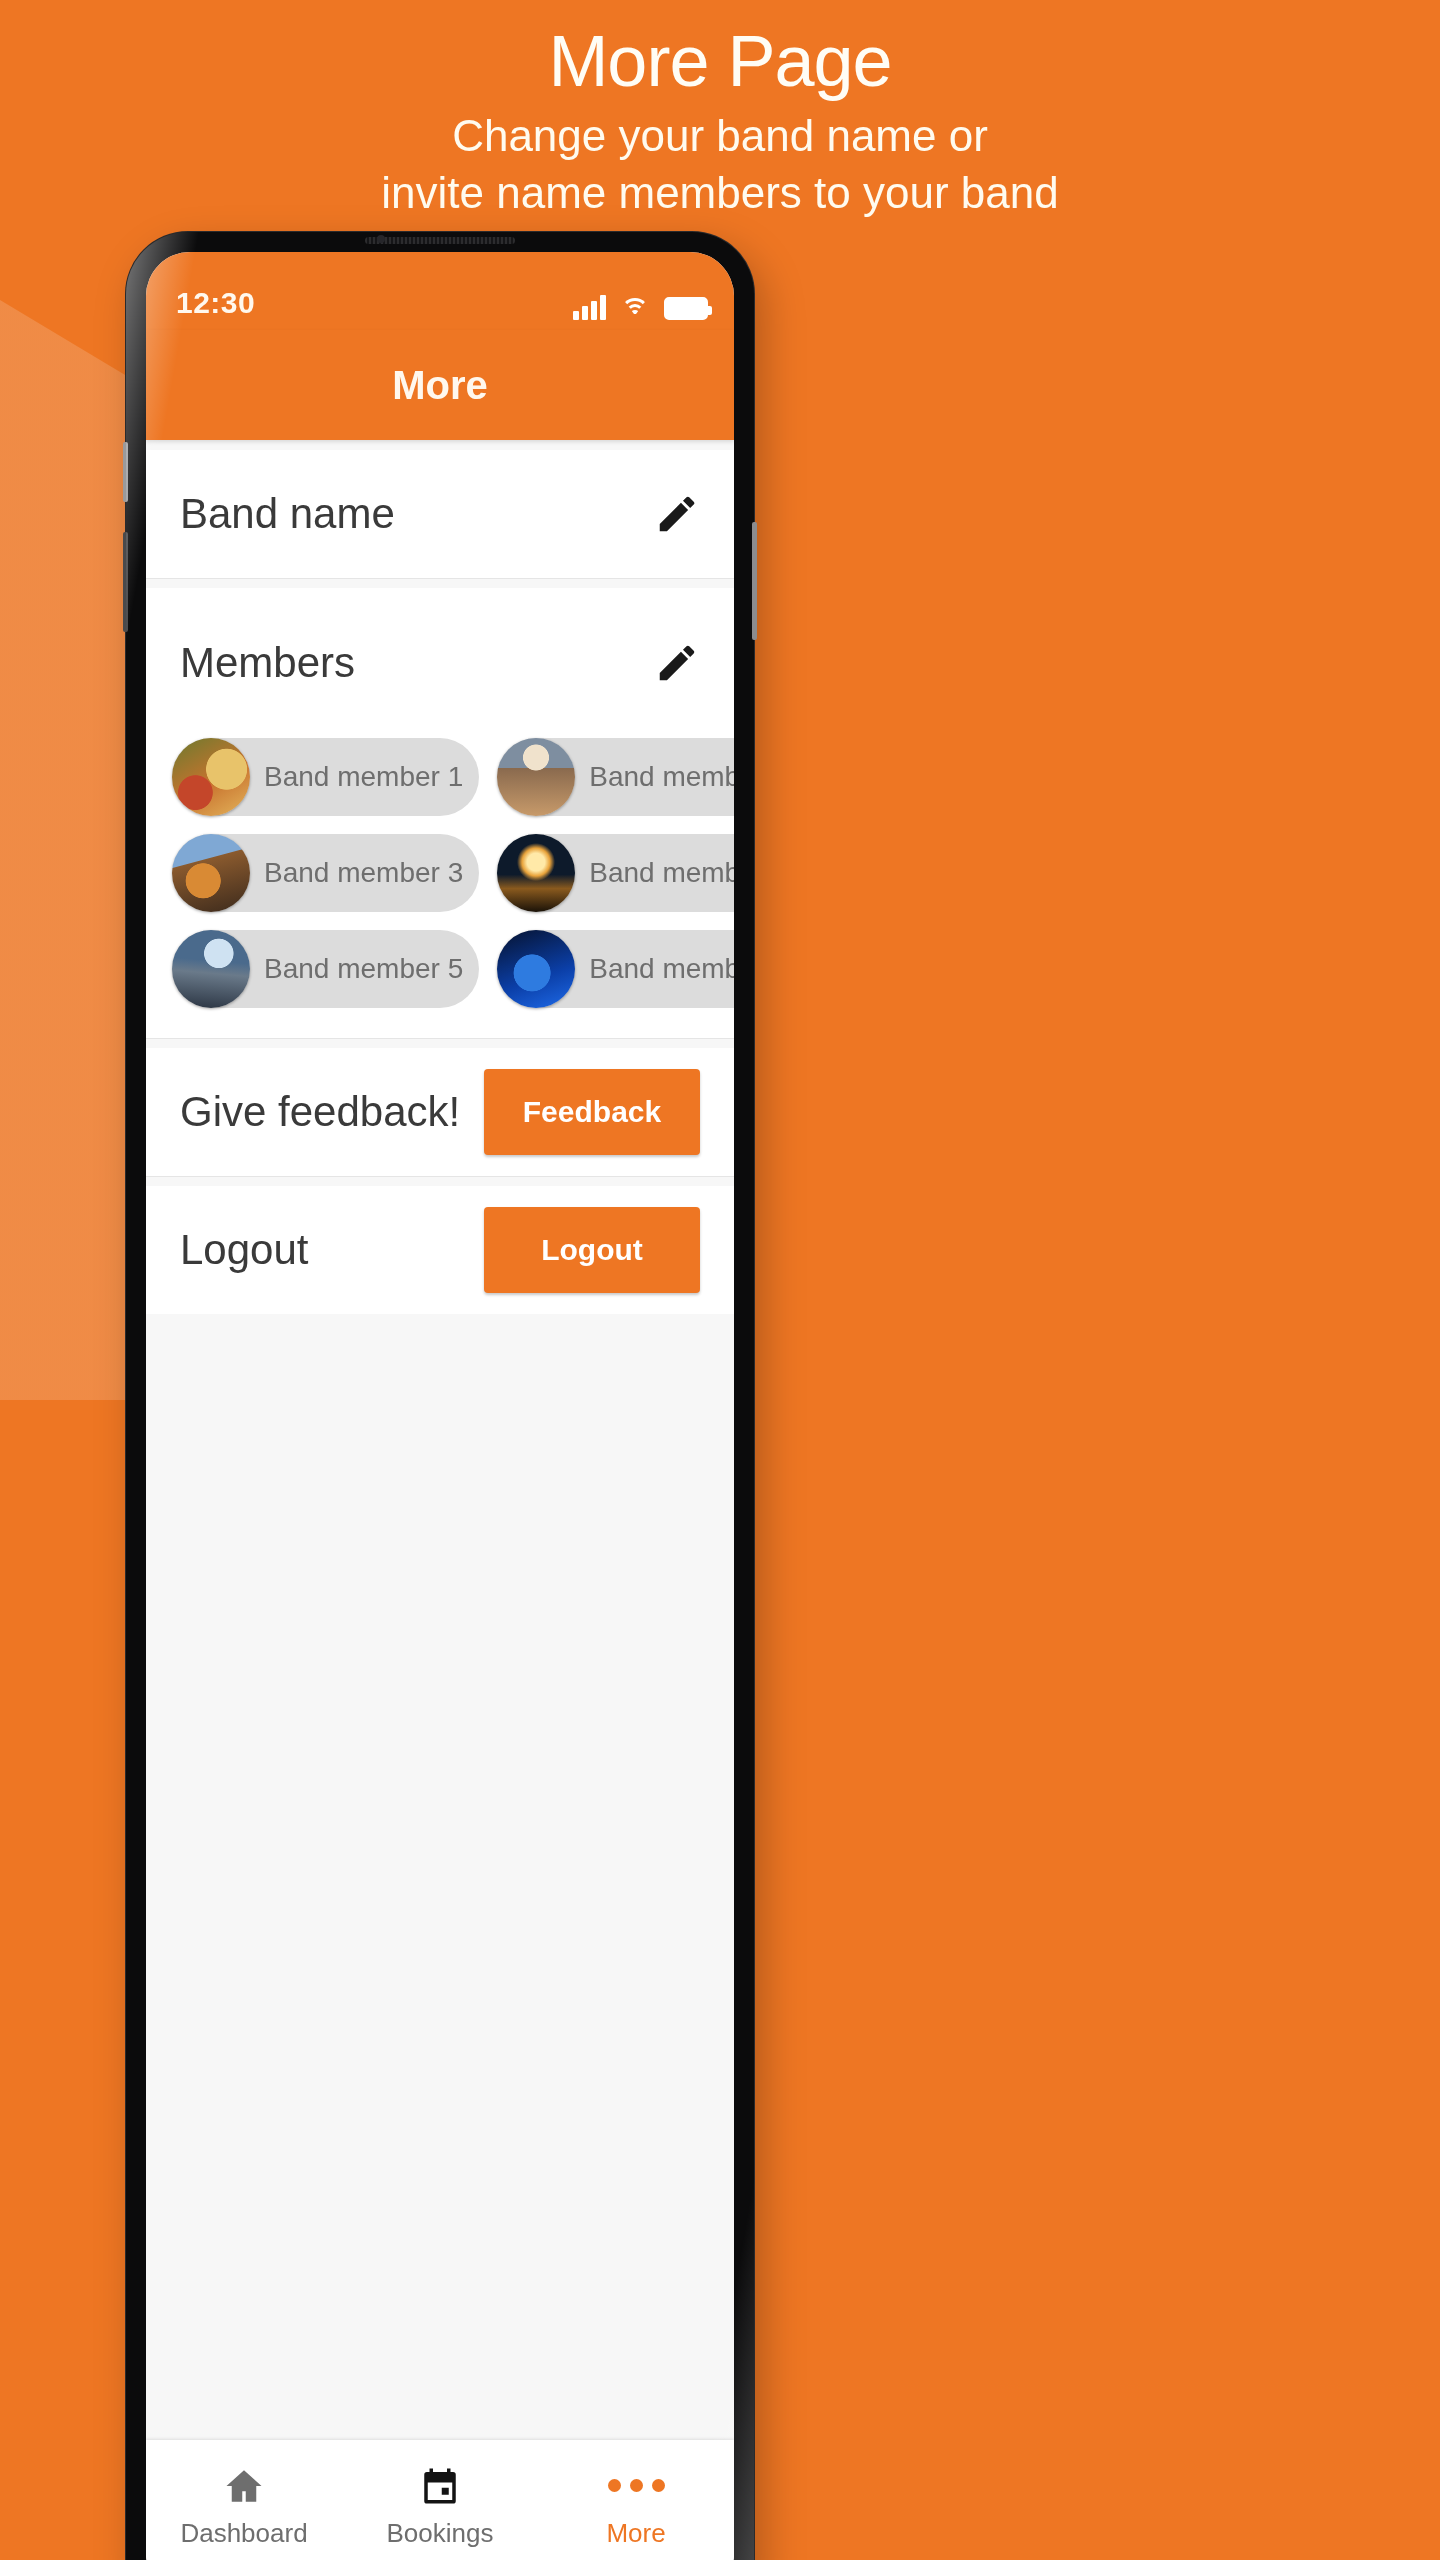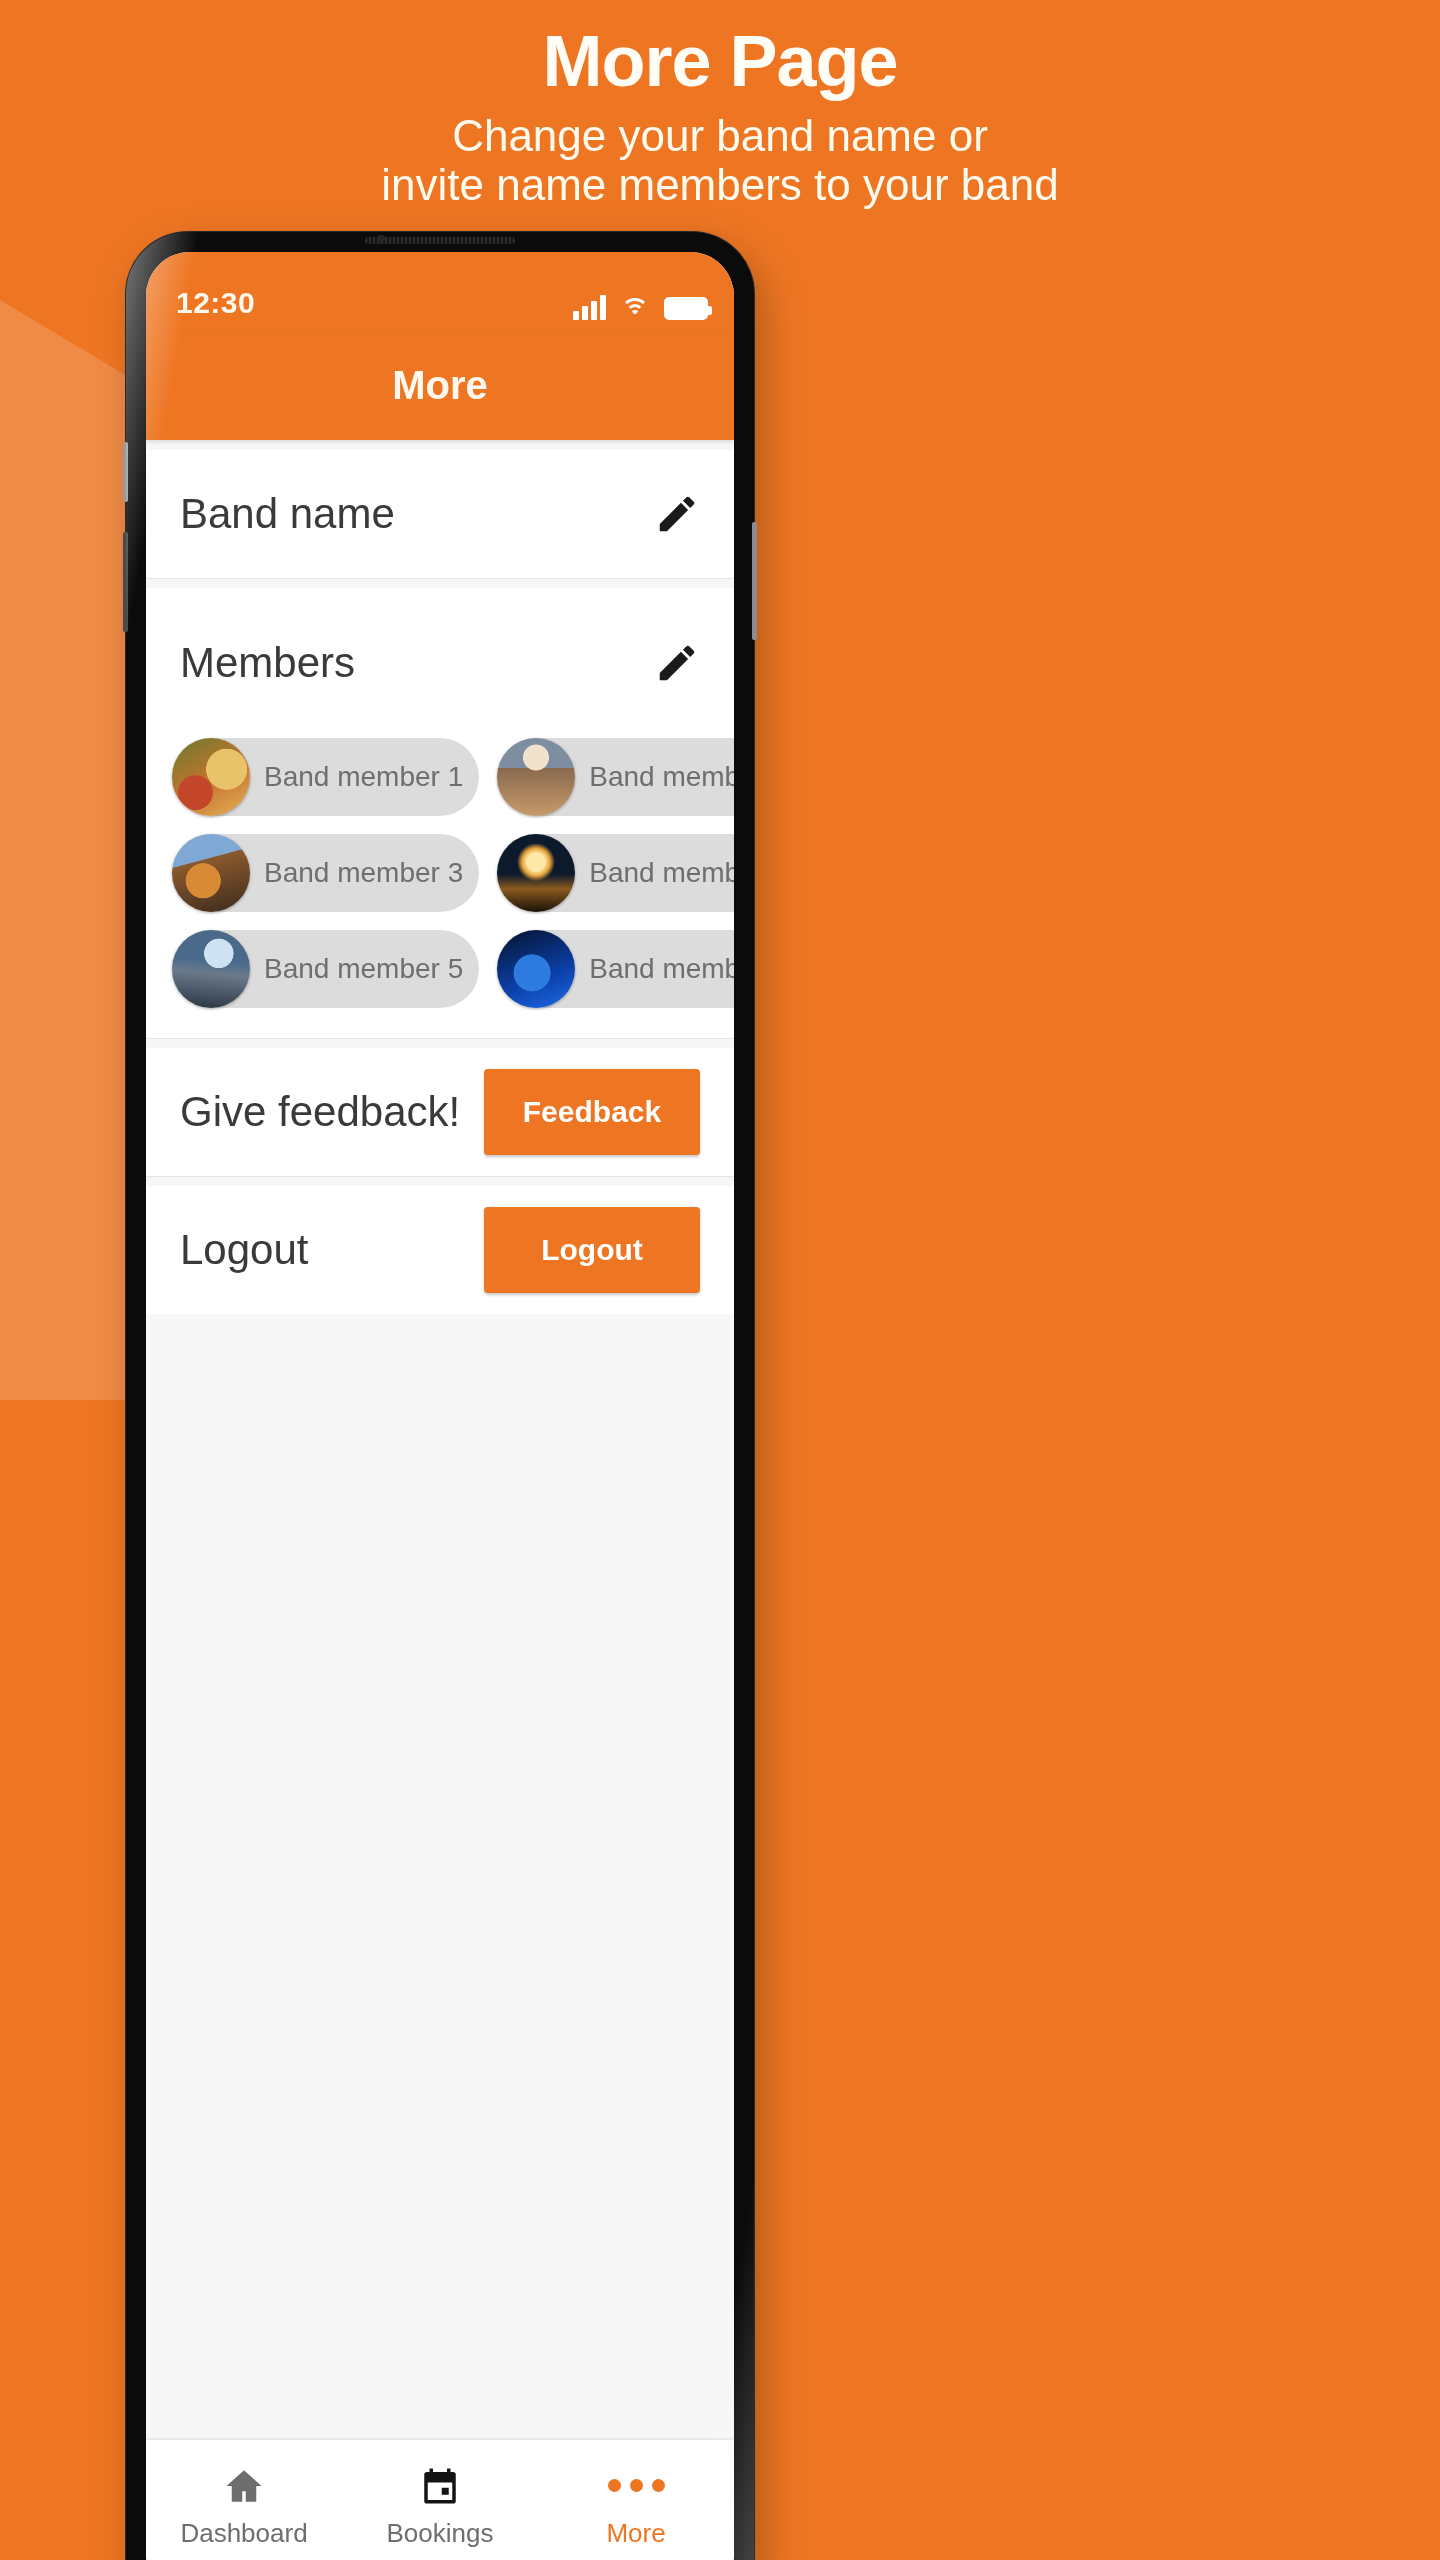--- a/index.html
+++ b/index.html
@@ -15,28 +15,28 @@
   .bg-wedge{
     position:absolute; left:0; top:300px; width:330px; height:1100px;
     background:linear-gradient(200deg,#F08F4C 0%,#F08F4C 100%);
     clip-path:polygon(0 0,100% 18%,100% 100%,0 100%);
     opacity:.85;
   }
 
   
   .promo{ position:absolute; top:0; left:0; width:1440px; padding-top:20px; text-align:center; z-index:5;}
   .promo-title{
-    font-size:72px; font-weight:bold; color:#FFFDF5; letter-spacing:-1px;
+    font-size:72px; font-weight:normal; color:#FFFDF5; letter-spacing:-1px;
     line-height:1.15;
   }
   .promo-sub{
     font-size:44px; color:#FFFBEF; line-height:1.12; font-weight:400;
     margin-top:8px;
   }
-  .promo-sub div{ white-space:nowrap; }
+  .promo-sub div{ white-space:nowrap;margin-top:8px; }
 
   
   .phone{
     position:absolute; left:126px; top:232px;
     width:628px; height:2360px;
     background:#0b0b0c;
     border-radius:62px 62px 30px 30px;
     box-shadow:0 0 0 1px #2a2a2c, 10px 16px 40px rgba(0,0,0,.25);
     z-index:6;
   }

